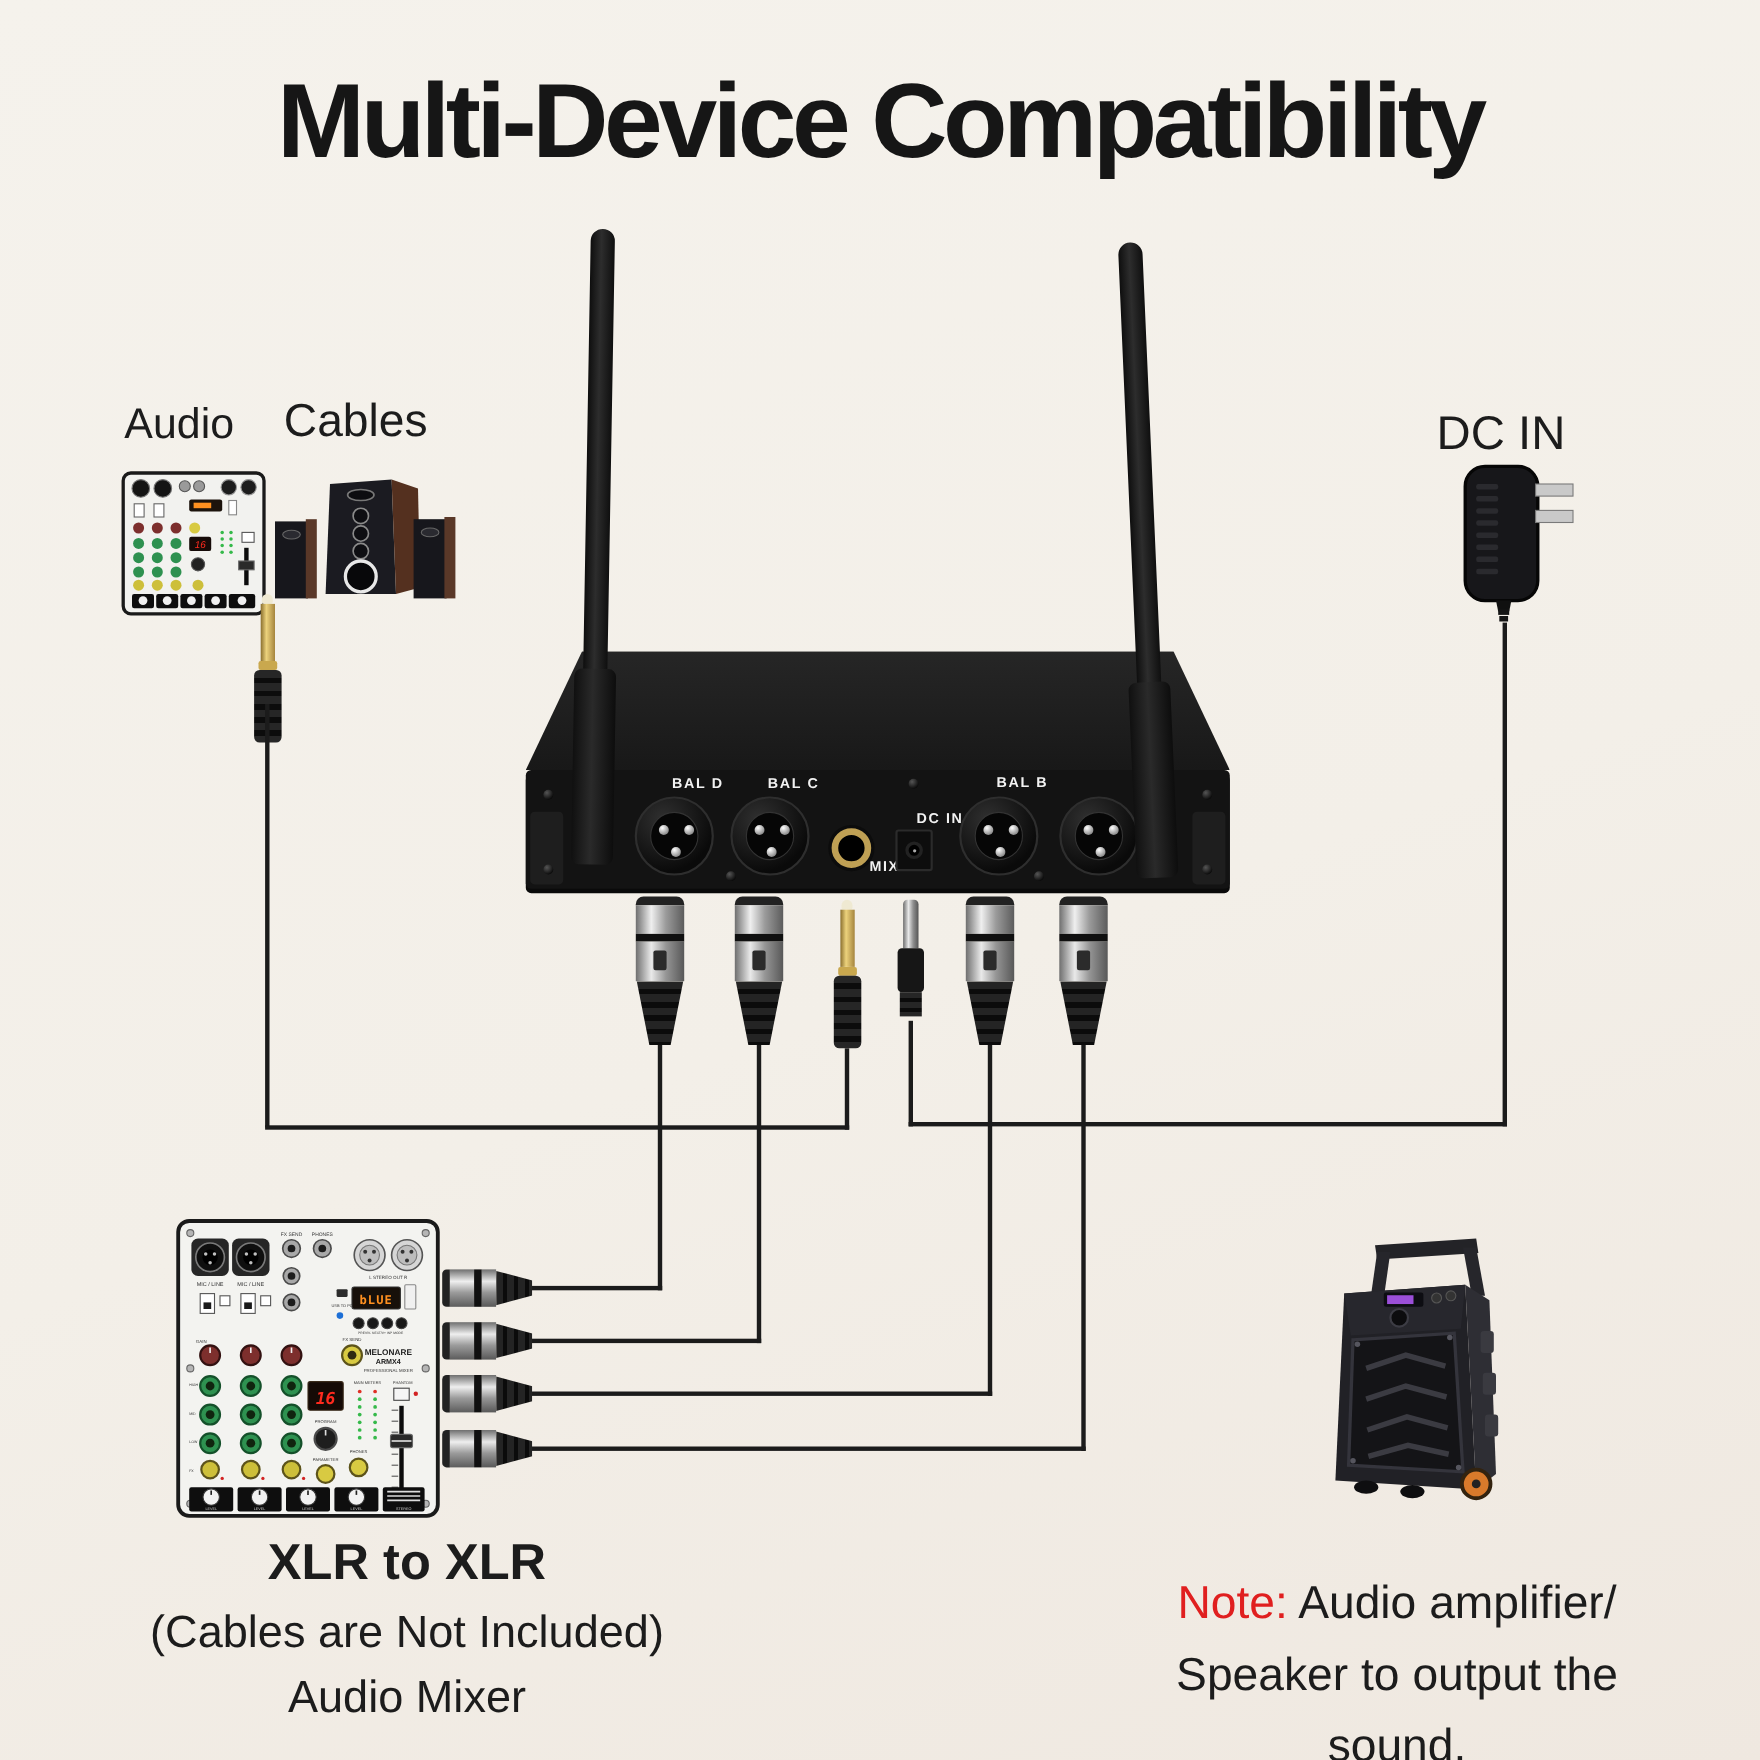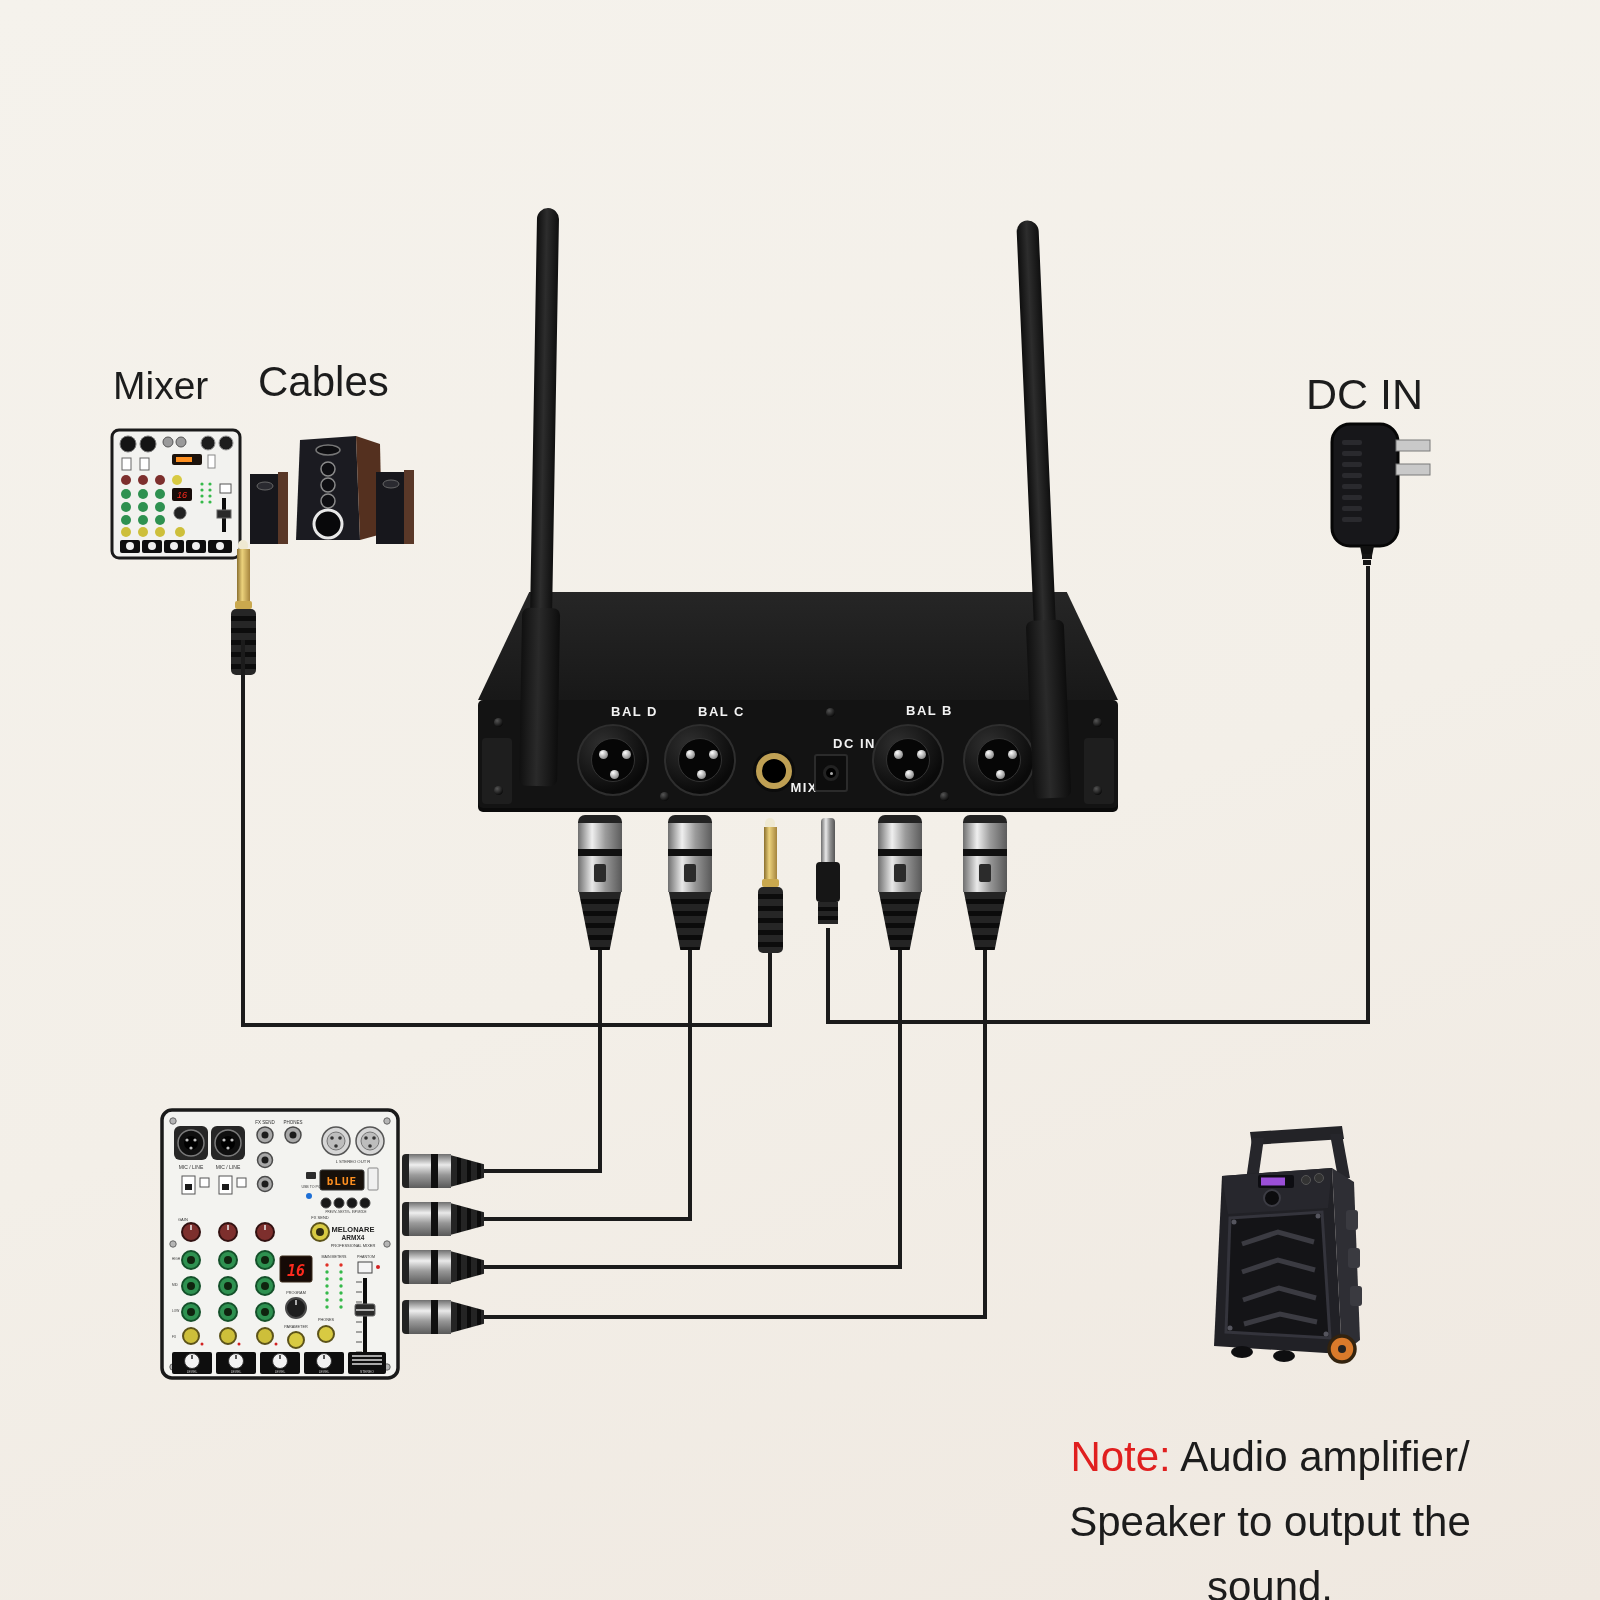--- a/index.html
+++ b/index.html
@@ -85,22 +85,23 @@
   .cabnote{left:256px;top:981px;font-size:35px;}
   svg{display:block;}
   svg text{font-family:"Liberation Sans",sans-serif;}
   .seg{font-family:"DejaVu Sans Mono",monospace;}
 </style>
 </head>
 <body>
 
 <div class="canvas">
 
-
-  <div class="abs lbl" style="left:113px;top:364px;font-size:39px;">Mixer</div>
+  <div class="abs title">Multi-Device Compatibility</div>
+
+  <div class="abs lbl" style="left:113px;top:364px;font-size:39px;">Audio</div>
   <div class="abs lbl" style="left:258px;top:358px;font-size:42px;">Cables</div>
   <div class="abs lbl" style="left:1306px;top:370px;font-size:43px;">DC IN</div>
 
   <svg class="abs" style="left:110px;top:428px;" width="132" height="132" viewBox="0 0 132 132">
     <rect x="2" y="2" width="128" height="128" rx="7" fill="#f2f2ef" stroke="#1a1a1a" stroke-width="3"></rect>
     <rect x="10" y="8" width="16" height="16" rx="8" fill="#141414" stroke="#777"></rect>
     <rect x="30" y="8" width="16" height="16" rx="8" fill="#141414" stroke="#777"></rect>
     <circle cx="58" cy="14" r="5" fill="#9a9a9a" stroke="#555"></circle>
       <circle cx="71" cy="14" r="5" fill="#9a9a9a" stroke="#555"></circle>
     <circle cx="98" cy="15" r="7" fill="#1d1d1d" stroke="#999"></circle>
@@ -593,19 +594,24 @@
         <rect x="146" y="92" width="12" height="20" rx="3"></rect>
         <rect x="148" y="130" width="12" height="20" rx="3"></rect>
         <rect x="150" y="168" width="12" height="20" rx="3"></rect>
       </g>
     <ellipse cx="42" cy="234" rx="11" ry="6" fill="#0e0e10"></ellipse>
     <ellipse cx="84" cy="238" rx="11" ry="6" fill="#0e0e10"></ellipse>
     <circle cx="142" cy="231" r="13" fill="#d97a2b" stroke="#33230f" stroke-width="3.5"></circle>
     <circle cx="142" cy="231" r="4" fill="#222"></circle>
   </svg>
 
+  <div class="abs bl-text">
+    <div class="l1">XLR to XLR</div>
+    <div class="l2">(Cables are Not Included)</div>
+    <div class="l3">Audio Mixer</div>
+  </div>
 
   <div class="abs note">
     <div><span class="red">Note:</span><span> Audio amplifier/</span></div>
     <div>Speaker to output the sound.</div>
   </div>
 
 </div>
 
 </body></html>

